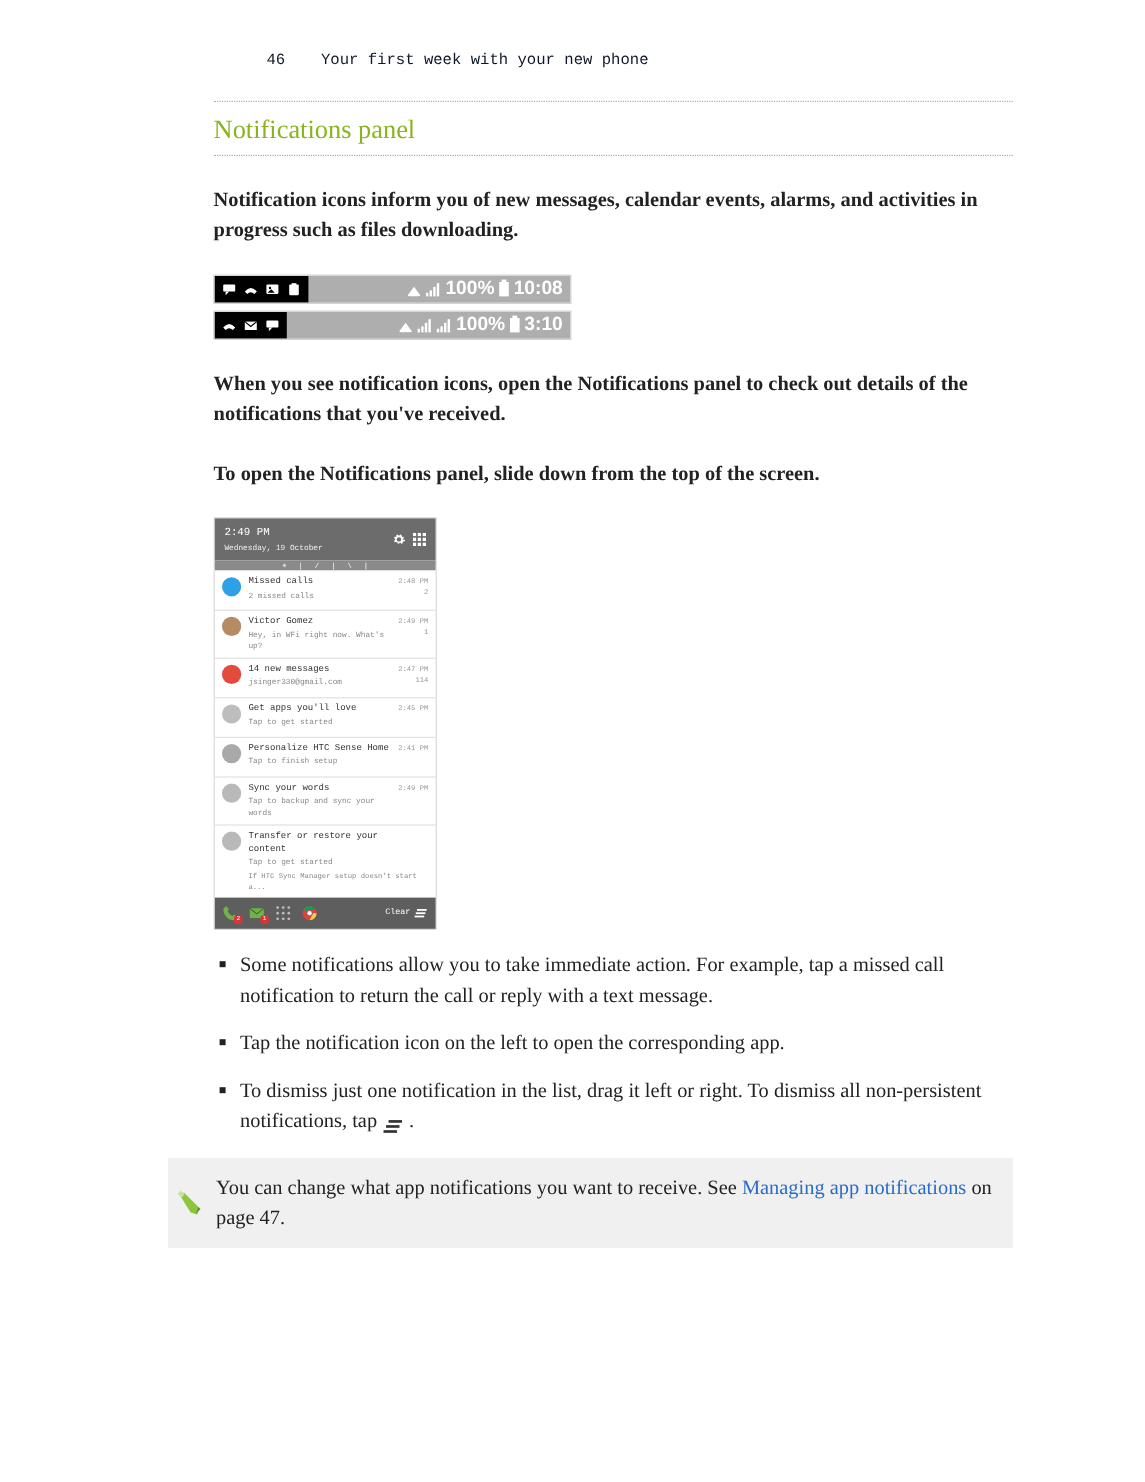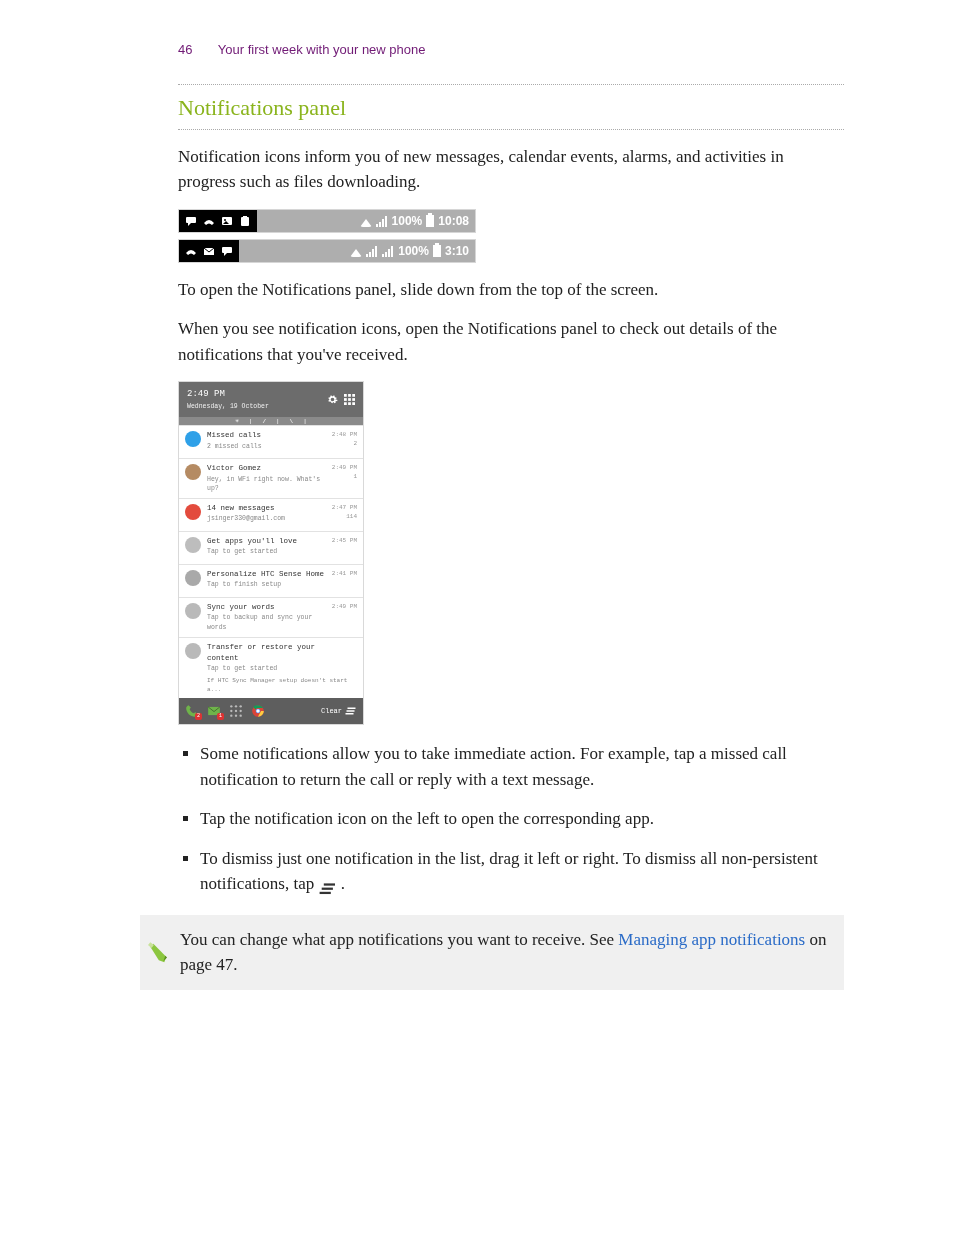--- a/index.html
+++ b/index.html
@@ -10,56 +10,58 @@
     color: #222;
     font-size: 17px;
     line-height: 1.5;
     width: 954px;
   }
   .page {
     padding: 40px 110px 40px 178px;
     box-sizing: border-box;
   }
   .running-head {
-    font-family: Liberation Sans, sans-serif;
+    font-family: Liberation Mono, monospace;
     font-size: 13px;
-    color: #701a75;
+    color: #0f172a;
     margin-bottom: 24px;
+    margin-left: 44px;
   }
   .running-head .pageno {
     margin-right: 22px;
   }
   .dotted-rule {
     border: none;
     border-top: 1.5px dotted #aaa;
     margin: 8px 0 4px 0;
   }
   h2.section-title {
     font-family: Georgia, serif;
     font-weight: normal;
     color: #8ab41d;
     font-size: 22px;
     margin: 0 0 0 0;
     padding: 2px 0 5px 0;
     border-bottom: 1.5px dotted #aaa;
   }
   .para {
-    margin: 14px 0;
+    margin: 24px 0;
+    font-weight: bold;
   }
 
   
   .statusbar {
     width: 296px;
     height: 22px;
     background: #aeaeae;
     color: #fff;
     display: flex;
     align-items: center;
     font-family: Arial, sans-serif;
-    font-size: 12px;
+    font-size: 16px;
     margin: 6px 0;
     border: 1px solid #d6d6d6;
   }
   .statusbar .iconstrip {
     background: #000;
     color: #fff;
     height: 22px;
     display: flex;
     align-items: center;
     gap: 6px;
@@ -277,22 +279,22 @@
           <span></span>
           <span></span>
           <span></span>
         </span>
       <span>100%</span>
       <span class="batt"></span>
       <span>3:10</span>
     </div>
   </div>
 
+  <p class="para">When you see notification icons, open the Notifications panel to check out details of the notifications that you've received.</p>
   <p class="para">To open the Notifications panel, slide down from the top of the screen.</p>
-  <p class="para">When you see notification icons, open the Notifications panel to check out details of the notifications that you've received.</p>
 
   <div class="panel-shot">
     <div class="panel-head">
       <div>
         <div class="time">2:49 PM</div>
         <div class="date">Wednesday, 19 October</div>
       </div>
       <div class="spacer"></div>
       <span class="gear">
         <svg viewBox="0 0 24 24">

